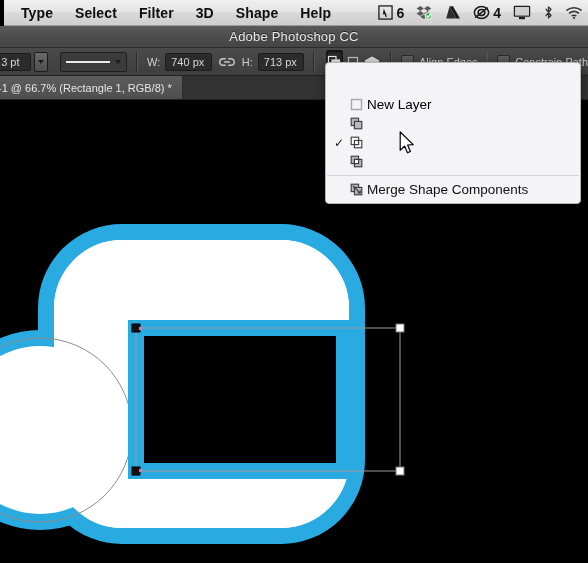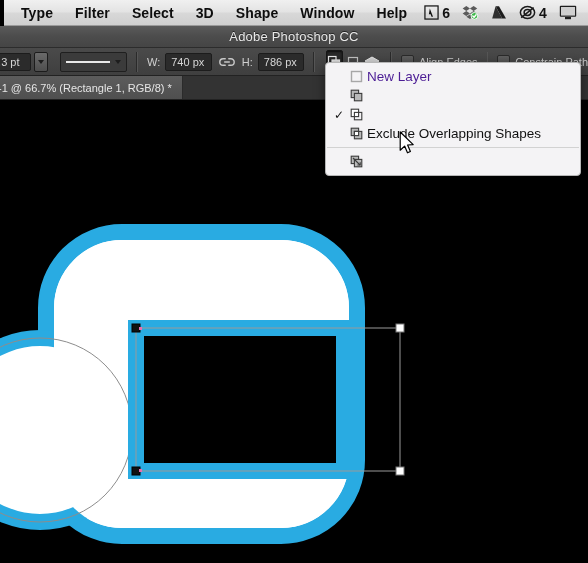--- a/index.html
+++ b/index.html
@@ -124,21 +124,21 @@
     z-index:50;
   }
   .mi{
     height:19px;display:flex;align-items:center;
     padding:0 10px 0 6px;font-size:13.5px;color:#111;
     white-space:nowrap;position:relative;
   }
   .mi .chk{width:14px;font-size:12px;color:#111;text-align:center;flex:0 0 14px;line-height:1;}
   .mi .mico{width:20px;flex:0 0 20px;display:flex;align-items:center;justify-content:center;}
   .mi .mlabel{margin-left:1px;}
-  .mi.disabled{color:#4c1d95;}
+  .mi.disabled{color:#000000;margin-top:28px;}
   .mi.sel{
     background:linear-gradient(to bottom,#3f7fe8 0%,#2a62d2 50%,#1f55c6 100%);
     color:#fff;
   }
   .mi.sel .mico svg *{stroke:#fff !important;}
   .mi.sel .mico svg rect{fill:transparent;}
   .msep{height:1px;background:#d2d2d2;margin:4px 1px;}
 
   
   .cursor{position:absolute;left:399px;top:131px;z-index:60;pointer-events:none;}
@@ -147,33 +147,30 @@
 <body>
 
 <div id="app">
 
   <div class="menubar">
     <div class="mb-items">
       <div class="mb-item">
           <span>Type</span>
         </div>
       <div class="mb-item">
+          <span>Select</span>
+        </div>
+      <div class="mb-item">
           <span>Filter</span>
         </div>
       <div class="mb-item">
-          <span>Select</span>
-        </div>
-      <div class="mb-item">
           <span>3D</span>
         </div>
       <div class="mb-item">
           <span>Shape</span>
-        </div>
-      <div class="mb-item">
-          <span>Window</span>
         </div>
       <div class="mb-item">
           <span>Help</span>
         </div>
     </div>
 
     <div class="mb-right">
 
       <div class="mb-icon">
         <svg width="15" height="15" viewBox="0 0 16 16" aria-hidden="true">
@@ -264,21 +261,21 @@
     <span class="link-icon">
       <svg width="16" height="10" viewBox="0 0 18 10" aria-hidden="true">
         <path d="M7 1.3 H4.6 A3.7 3.7 0 0 0 4.6 8.7 H7" fill="none" stroke="#c8c8c8" stroke-width="1.6" stroke-linecap="round"></path>
         <path d="M11 1.3 H13.4 A3.7 3.7 0 0 1 13.4 8.7 H11" fill="none" stroke="#c8c8c8" stroke-width="1.6" stroke-linecap="round"></path>
         <path d="M6.4 5 H11.6" fill="none" stroke="#c8c8c8" stroke-width="1.6" stroke-linecap="round"></path>
       </svg>
     </span>
 
     <span class="ob-label">H:</span>
     <div class="ob-field ob-h">
-      <span>786 px</span>
+      <span>713 px</span>
     </div>
 
     <span class="ob-sep"></span>
 
     <div class="ob-btn active">
       <svg width="14" height="14" viewBox="0 0 14 14" aria-hidden="true">
         <rect x="1.5" y="1.5" width="7.5" height="7.5" fill="none" stroke="#e6e6e6" stroke-width="1.2"></rect>
         <rect x="5" y="5" width="7.5" height="7.5" fill="#d8d8d8" stroke="#e6e6e6" stroke-width="1.2"></rect>
       </svg>
     </div>
@@ -376,35 +373,35 @@
 
     <div class="mi">
       <span class="chk"></span>
       <span class="mico">
         <svg width="13" height="13" viewBox="0 0 13 13" aria-hidden="true">
           <rect x="1.2" y="1.2" width="7.4" height="7.4" fill="#b9b9b9" stroke="#3a3a3a" stroke-width="1.1"></rect>
           <rect x="4.4" y="4.4" width="7.4" height="7.4" fill="#b9b9b9" stroke="#3a3a3a" stroke-width="1.1"></rect>
           <rect x="4.4" y="4.4" width="4.2" height="4.2" fill="#ffffff" stroke="#3a3a3a" stroke-width="1.1"></rect>
         </svg>
       </span>
-      <span class="mlabel">Exclude Overlapping Shapes</span>
     </div>
 
     <div class="msep"></div>
 
     <div class="mi">
       <span class="chk"></span>
       <span class="mico">
         <svg width="13" height="13" viewBox="0 0 13 13" aria-hidden="true">
           <rect x="1.2" y="1.2" width="7.4" height="7.4" fill="#b9b9b9" stroke="#3a3a3a" stroke-width="1.1"></rect>
           <rect x="4.4" y="4.4" width="7.4" height="7.4" fill="#b9b9b9" stroke="#3a3a3a" stroke-width="1.1"></rect>
           <path d="M3 3 L10 10" stroke="#3a3a3a" stroke-width="1.1"></path>
           <path d="M7.4 10 L10.2 10 L10.2 7.2" fill="none" stroke="#3a3a3a" stroke-width="1.1"></path>
         </svg>
       </span>
+      <span class="mlabel">Merge Shape Components</span>
     </div>
   </div>
 
   <div class="cursor">
     <svg width="17" height="25" viewBox="0 0 17 25" aria-hidden="true">
       <path d="M1.2 1 L1.2 19.2 L5.6 15.1 L8.5 21.8 L11.4 20.5 L8.6 14 L14.2 13.6 Z" fill="#ffffff" stroke="#000000" stroke-width="1.2" stroke-linejoin="round"></path>
     </svg>
   </div>
 
 </div>

